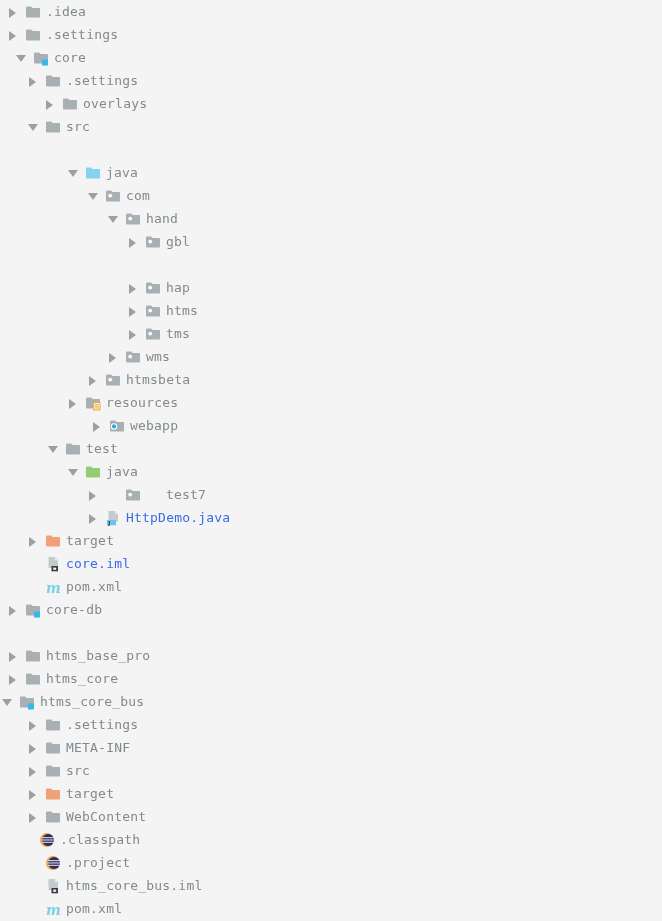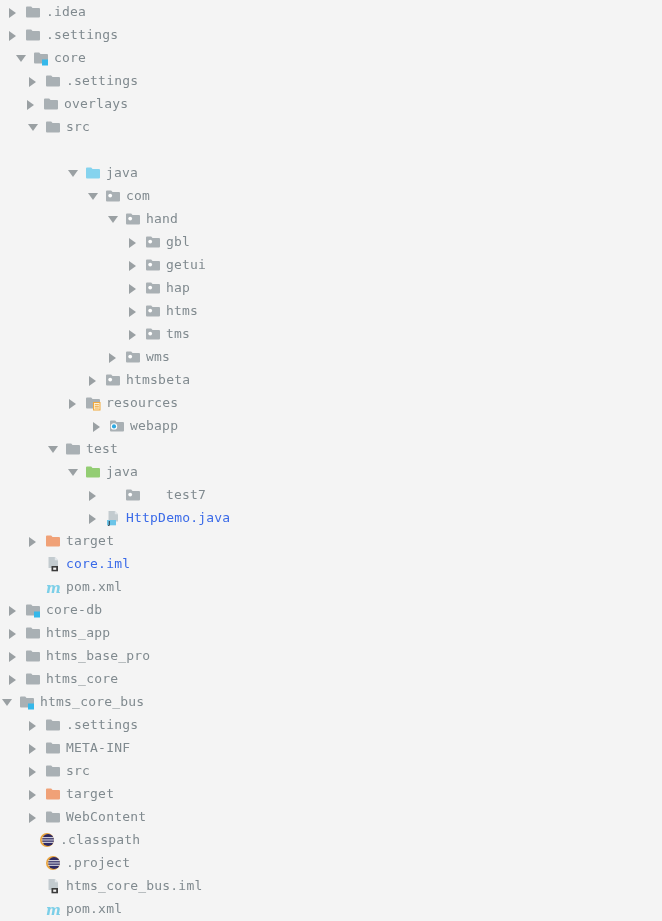--- a/index.html
+++ b/index.html
@@ -115,21 +115,21 @@
     </div>
     <div class="row" style="top: 69px; padding-left: 26px;">
       <span class="twisty collapsed"></span>
       <span class="icon">
         <svg width="16" height="16" viewBox="0 0 16 16">
           <path d="M1 3.5a1 1 0 0 1 1-1h4.2l1.3 1.6H14a1 1 0 0 1 1 1v7.4a1 1 0 0 1-1 1H2a1 1 0 0 1-1-1z" fill="#a9b0b4"></path>
         </svg>
       </span>
       <span class="label">.settings</span>
     </div>
-    <div class="row" style="top: 92px; padding-left: 24px;">
+    <div class="row" style="top: 92px; padding-left: 43px;">
       <span class="twisty collapsed"></span>
       <span class="icon">
         <svg width="16" height="16" viewBox="0 0 16 16">
           <path d="M1 3.5a1 1 0 0 1 1-1h4.2l1.3 1.6H14a1 1 0 0 1 1 1v7.4a1 1 0 0 1-1 1H2a1 1 0 0 1-1-1z" fill="#a9b0b4"></path>
         </svg>
       </span>
       <span class="label">overlays</span>
     </div>
     <div class="row" style="top: 115px; padding-left: 26px;">
       <span class="twisty expanded"></span>
@@ -171,30 +171,20 @@
     </div>
     <div class="row" style="top: 230px; padding-left: 126px;">
       <span class="twisty collapsed"></span>
       <span class="icon">
         <svg width="16" height="16" viewBox="0 0 16 16">
           <path d="M1 3.5a1 1 0 0 1 1-1h4.2l1.3 1.6H14a1 1 0 0 1 1 1v7.4a1 1 0 0 1-1 1H2a1 1 0 0 1-1-1z" fill="#a9b0b4"></path>
           <circle cx="5.2" cy="7.6" r="1.9" fill="#ffffff"></circle>
         </svg>
       </span>
       <span class="label">gbl</span>
-    </div>
-    <div class="row" style="top: 253px; padding-left: 126px;">
-      <span class="twisty collapsed"></span>
-      <span class="icon">
-        <svg width="16" height="16" viewBox="0 0 16 16">
-          <path d="M1 3.5a1 1 0 0 1 1-1h4.2l1.3 1.6H14a1 1 0 0 1 1 1v7.4a1 1 0 0 1-1 1H2a1 1 0 0 1-1-1z" fill="#a9b0b4"></path>
-          <circle cx="5.2" cy="7.6" r="1.9" fill="#ffffff"></circle>
-        </svg>
-      </span>
-      <span class="label">getui</span>
     </div>
     <div class="row" style="top: 276px; padding-left: 126px;">
       <span class="twisty collapsed"></span>
       <span class="icon">
         <svg width="16" height="16" viewBox="0 0 16 16">
           <path d="M1 3.5a1 1 0 0 1 1-1h4.2l1.3 1.6H14a1 1 0 0 1 1 1v7.4a1 1 0 0 1-1 1H2a1 1 0 0 1-1-1z" fill="#a9b0b4"></path>
           <circle cx="5.2" cy="7.6" r="1.9" fill="#ffffff"></circle>
         </svg>
       </span>
       <span class="label">hap</span>
@@ -335,29 +325,20 @@
     </div>
     <div class="row" style="top: 598px; padding-left: 6px;">
       <span class="twisty collapsed"></span>
       <span class="icon">
         <svg width="16" height="16" viewBox="0 0 16 16">
           <path d="M1 3.5a1 1 0 0 1 1-1h4.2l1.3 1.6H14a1 1 0 0 1 1 1v7.4a1 1 0 0 1-1 1H2a1 1 0 0 1-1-1z" fill="#a9b0b4"></path>
           <rect x="9" y="9.5" width="6" height="6" fill="#35b8ea"></rect>
         </svg>
       </span>
       <span class="label">core-db</span>
-    </div>
-    <div class="row" style="top: 621px; padding-left: 6px;">
-      <span class="twisty collapsed"></span>
-      <span class="icon">
-        <svg width="16" height="16" viewBox="0 0 16 16">
-          <path d="M1 3.5a1 1 0 0 1 1-1h4.2l1.3 1.6H14a1 1 0 0 1 1 1v7.4a1 1 0 0 1-1 1H2a1 1 0 0 1-1-1z" fill="#a9b0b4"></path>
-        </svg>
-      </span>
-      <span class="label">htms_app</span>
     </div>
     <div class="row" style="top: 644px; padding-left: 6px;">
       <span class="twisty collapsed"></span>
       <span class="icon">
         <svg width="16" height="16" viewBox="0 0 16 16">
           <path d="M1 3.5a1 1 0 0 1 1-1h4.2l1.3 1.6H14a1 1 0 0 1 1 1v7.4a1 1 0 0 1-1 1H2a1 1 0 0 1-1-1z" fill="#a9b0b4"></path>
         </svg>
       </span>
       <span class="label">htms_base_pro</span>
     </div>

